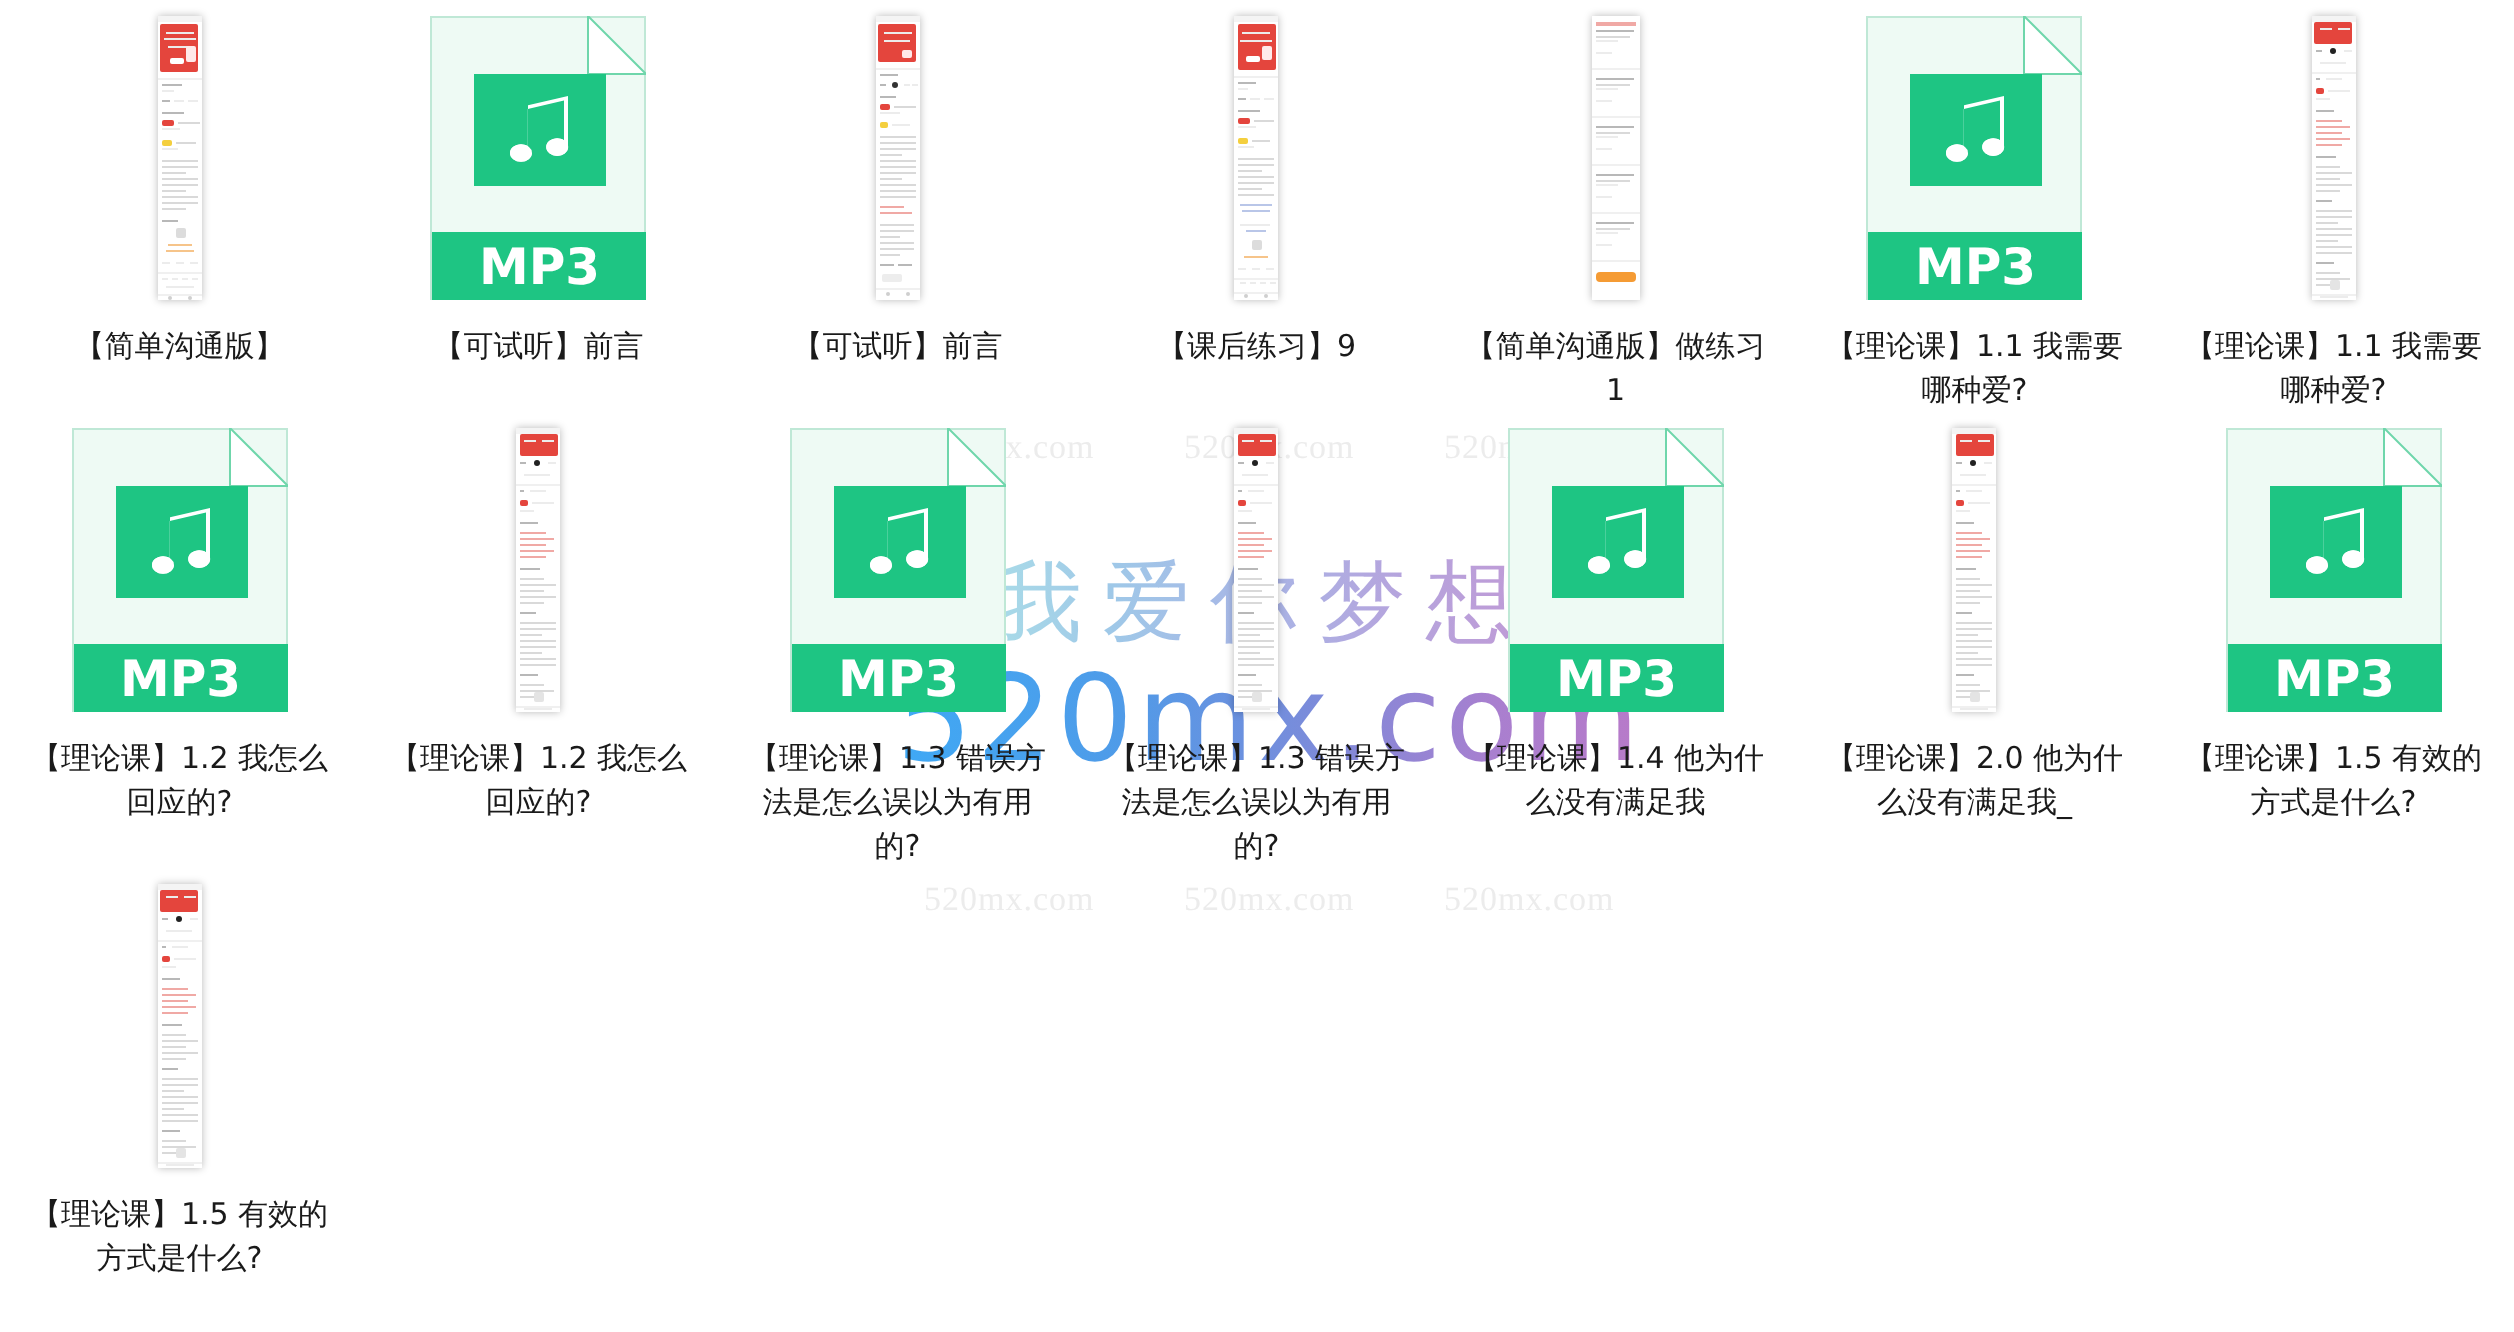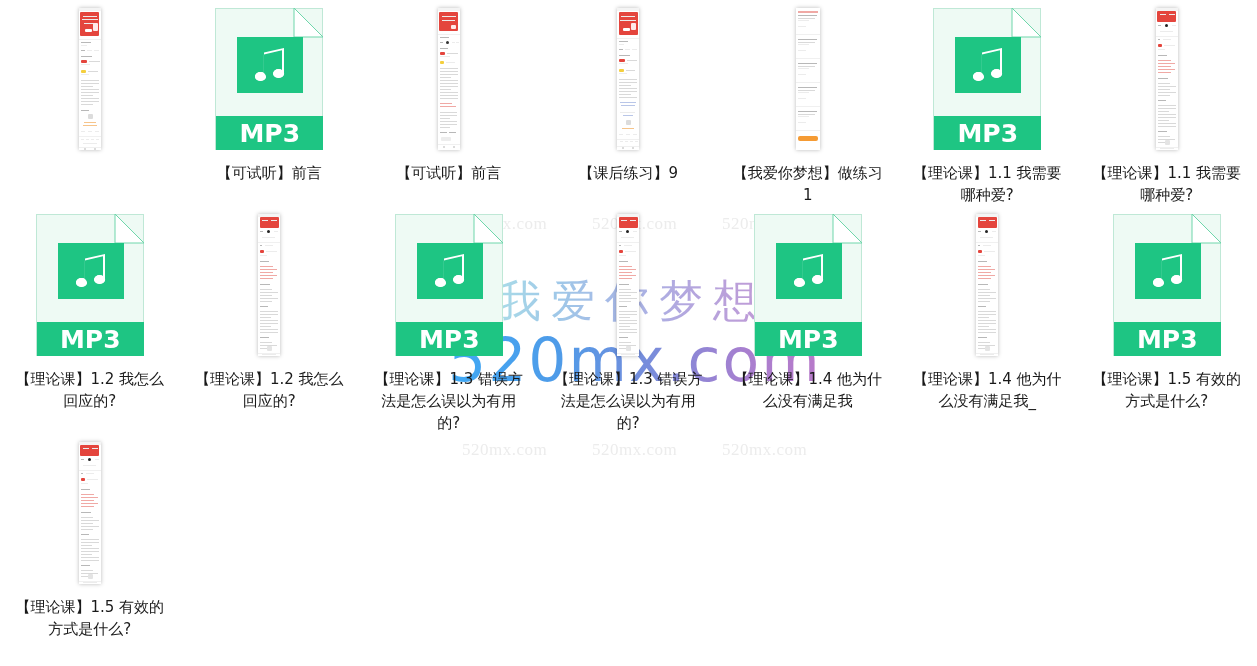--- a/index.html
+++ b/index.html
@@ -234,20 +234,21 @@
             <div class="ph-line light" style="top:131px;left:2px;width:3px;"></div>
             <div class="ph-line light" style="top:131px;left:7px;width:3px;"></div>
             <div class="ph-line light" style="top:131px;left:12px;width:3px;"></div>
             <div class="ph-line light" style="top:131px;left:17px;width:3px;"></div>
             <div class="ph-line light" style="top:135px;left:4px;width:14px;"></div>
             <div class="ph-sep" style="top:139px;"></div>
             <div class="ph-dot" style="top:140px;left:5px;width:2px;height:2px;"></div>
             <div class="ph-dot" style="top:140px;left:15px;width:2px;height:2px;"></div>
           </div>
         </div>
+        <div class="caption">【简单沟通版】</div>
       </div>
       <div class="cell">
         <div class="thumb-wrap">
           <div class="mp3">
             <div class="body-border"></div>
             <svg width="108" height="142" style="position:absolute;left:-1px;top:-1px;">
               <polygon points="79,0 108,29 79,29" fill="#ffffff"></polygon>
               <polyline points="79,0 108,29 79,29 79,0" fill="none" stroke="#6fd6ab" stroke-width="1"></polyline>
             </svg>
             <div class="note-box">
@@ -386,21 +387,21 @@
             <div class="ph-line light" style="top:90px;left:2px;width:8px;"></div>
             <div class="ph-sep" style="top:98px;"></div>
             <div class="ph-line dark" style="top:103px;left:2px;width:19px;"></div>
             <div class="ph-line " style="top:105.5px;left:2px;width:17px;"></div>
             <div class="ph-line light" style="top:108px;left:2px;width:11px;"></div>
             <div class="ph-line light" style="top:114px;left:2px;width:8px;"></div>
             <div class="ph-sep" style="top:122px;"></div>
             <div style="position:absolute;top:128px;left:2px;width:20px;height:5px;background:#f59b34;border-radius:2px;"></div>
           </div>
         </div>
-        <div class="caption">【我爱你梦想】做练习1</div>
+        <div class="caption">【简单沟通版】做练习1</div>
       </div>
       <div class="cell">
         <div class="thumb-wrap">
           <div class="mp3">
             <div class="body-border"></div>
             <svg width="108" height="142" style="position:absolute;left:-1px;top:-1px;">
               <polygon points="79,0 108,29 79,29" fill="#ffffff"></polygon>
               <polyline points="79,0 108,29 79,29 79,0" fill="none" stroke="#6fd6ab" stroke-width="1"></polyline>
             </svg>
             <div class="note-box">
@@ -662,21 +663,21 @@
             <div class="ph-line " style="top:118px;left:2px;width:18px;"></div>
             <div class="ph-line dark" style="top:123px;left:2px;width:9px;"></div>
             <div class="ph-line " style="top:128px;left:2px;width:12px;"></div>
             <div class="ph-line " style="top:131px;left:2px;width:17px;"></div>
             <div class="ph-line " style="top:134px;left:2px;width:12px;"></div>
             <div style="position:absolute;top:132px;left:9px;width:5px;height:5px;background:#e4e4e4;border-radius:1px;"></div>
             <div class="ph-sep" style="top:139px;"></div>
             <div class="ph-line light" style="top:140px;left:4px;width:14px;"></div>
           </div>
         </div>
-        <div class="caption">【理论课】1.4 他为什么没有满足我_</div>
+        <div class="caption">【理论课】2.0 他为什么没有满足我_</div>
       </div>
       <div class="cell">
         <div class="thumb-wrap">
           <div class="mp3">
             <div class="body-border"></div>
             <svg width="108" height="142" style="position:absolute;left:-1px;top:-1px;">
               <polygon points="79,0 108,29 79,29" fill="#ffffff"></polygon>
               <polyline points="79,0 108,29 79,29 79,0" fill="none" stroke="#6fd6ab" stroke-width="1"></polyline>
             </svg>
             <div class="note-box">

